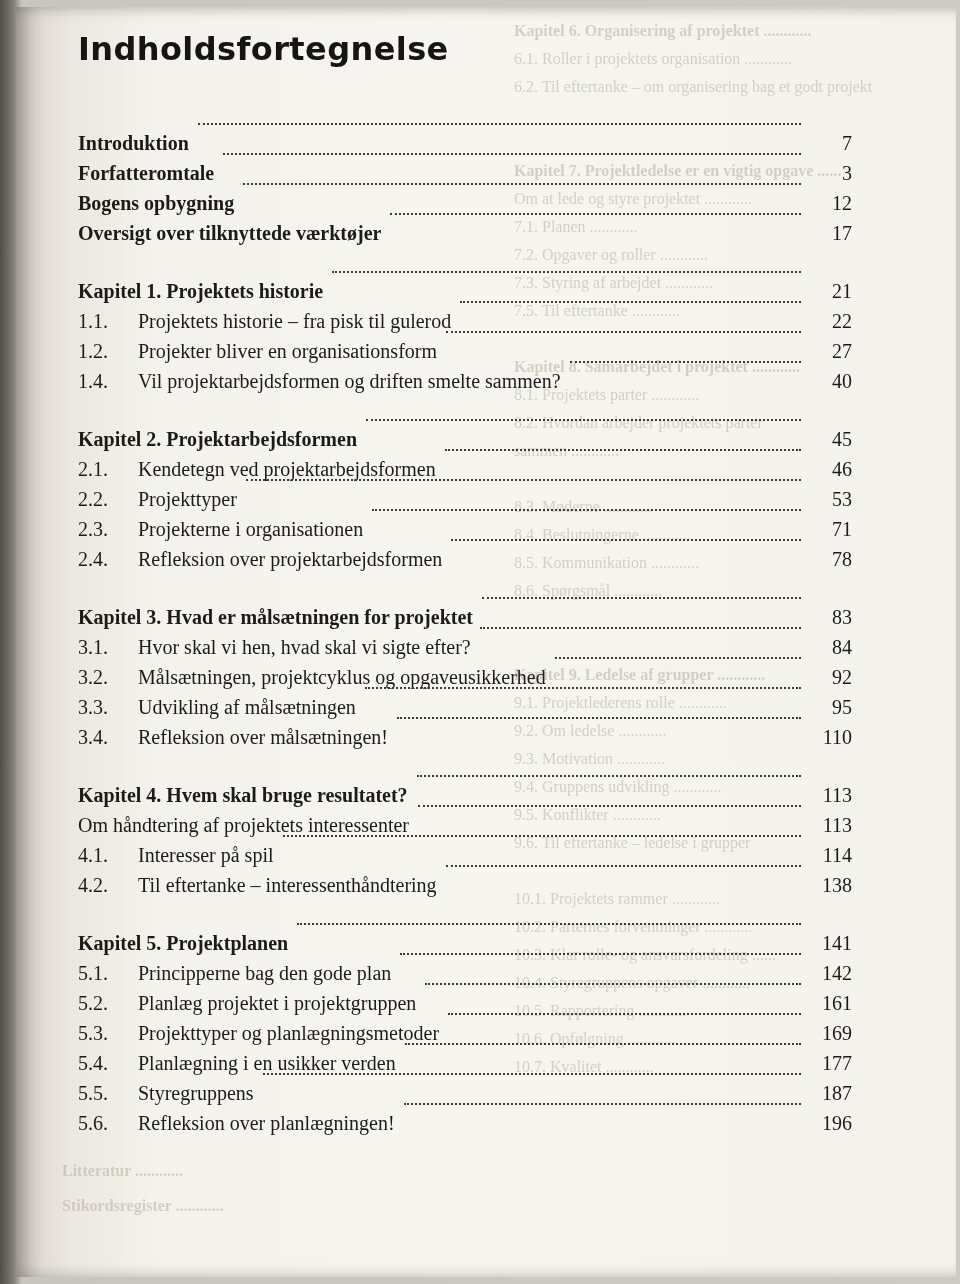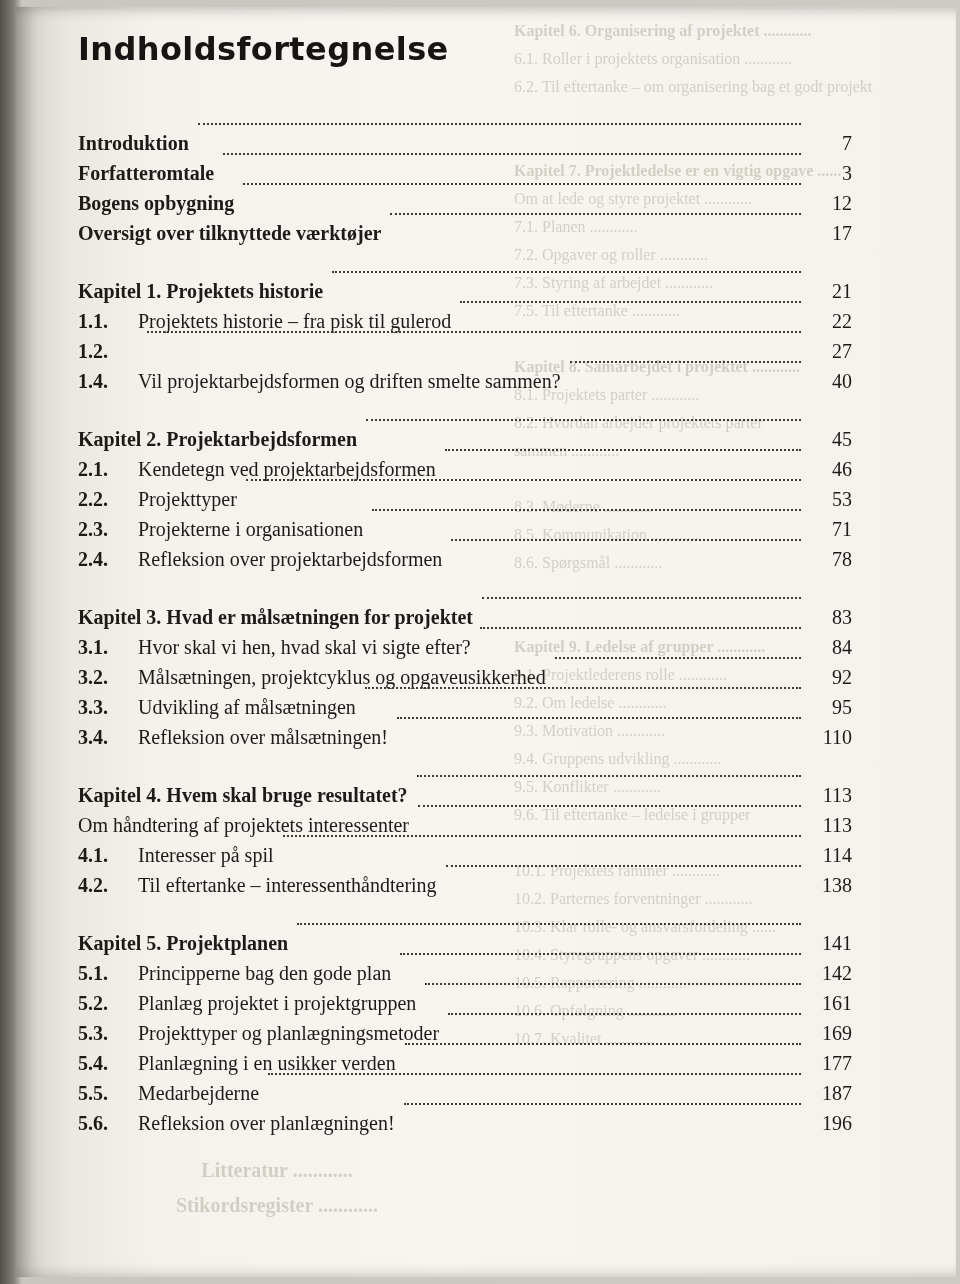--- a/index.html
+++ b/index.html
@@ -39,21 +39,21 @@
   }
   .section { margin-top: 28px; }
   .row {
     display: flex;
     align-items: flex-start;
     font-size: 20px;
     line-height: 30px;
     color: #1d1b18;
   }
   .row.bold { font-weight: 700; }
-  .num { flex: 0 0 60px; font-weight: bold; }
+  .num { flex: 0 0 60px; }
   .label { flex: 0 1 auto; }
   .leader {
     flex: 1 1 20px;
     min-width: 14px;
     border-bottom: 2px dotted #3d3a35;
     margin: 0 3px 0 9px;
     position: relative;
     top: -5px;
     align-self: baseline;
   }
@@ -73,21 +73,21 @@
   }
   .ghost-main { left: 498px; top: 10px; width: 446px; }
   .ghost-bottom { left: 46px; top: 1146px; width: 430px; }
   .gline {
     font-size: 16px;
     line-height: 28px;
     min-height: 28px;
     white-space: nowrap;
     overflow: hidden;
   }
-  .ghost-bottom .gline { font-size: 20px; line-height: 35px; min-height: 35px; text-align: center; }
+  .ghost-bottom .gline { font-size: 16px; line-height: 35px; min-height: 35px; }
   .gbold { font-weight: 700; }
 </style>
 </head>
 <body>
 
 <div class="photo">
   <div class="paper">
 
     <div class="ghost ghost-main" id="ghost-main">
         <div class="gline gbold">Kapitel 6. Organisering af projektet ............</div>
@@ -101,20 +101,21 @@
         <div class="gline">7.2.   Opgaver og roller ............</div>
         <div class="gline">7.3.   Styring af arbejdet ............</div>
         <div class="gline">7.5.   Til eftertanke ............</div>
         <div class="gline"></div>
         <div class="gline gbold">Kapitel 8. Samarbejdet i projektet ............</div>
         <div class="gline">8.1.   Projektets parter ............</div>
         <div class="gline">8.2.   Hvordan arbejder projektets parter</div>
         <div class="gline">          sammen ............</div>
         <div class="gline"></div>
         <div class="gline">8.3.   Møderne ............</div>
+        <div class="gline">8.4.   Beslutningerne ............</div>
         <div class="gline">8.5.   Kommunikation ............</div>
         <div class="gline">8.6.   Spørgsmål ............</div>
         <div class="gline"></div>
         <div class="gline"></div>
         <div class="gline gbold">Kapitel 9. Ledelse af grupper ............</div>
         <div class="gline">9.1.   Projektlederens rolle ............</div>
         <div class="gline">9.2.   Om ledelse ............</div>
         <div class="gline">9.3.   Motivation ............</div>
         <div class="gline">9.4.   Gruppens udvikling ............</div>
         <div class="gline">9.5.   Konflikter ............</div>
@@ -165,20 +166,21 @@
               <span class="pageno">21</span>
             </div>
             <div class="row">
               <span class="num">1.1.</span>
               <span class="label">Projektets historie – fra pisk til gulerod</span>
               <span class="leader"></span>
               <span class="pageno">22</span>
             </div>
             <div class="row">
               <span class="num">1.2.</span>
+              <span class="label">Projekter bliver en organisationsform</span>
               <span class="leader"></span>
               <span class="pageno">27</span>
             </div>
             <div class="row">
               <span class="num">1.4.</span>
               <span class="label">Vil projektarbejdsformen og driften smelte sammen?</span>
               <span class="leader"></span>
               <span class="pageno">40</span>
             </div>
           </div>
@@ -293,21 +295,21 @@
               <span class="pageno">169</span>
             </div>
             <div class="row">
               <span class="num">5.4.</span>
               <span class="label">Planlægning i en usikker verden</span>
               <span class="leader"></span>
               <span class="pageno">177</span>
             </div>
             <div class="row">
               <span class="num">5.5.</span>
-              <span class="label">Medarbejderne</span>
+              <span class="label">Styregruppens</span>
               <span class="leader"></span>
               <span class="pageno">187</span>
             </div>
             <div class="row">
               <span class="num">5.6.</span>
               <span class="label">Refleksion over planlægningen!</span>
               <span class="leader"></span>
               <span class="pageno">196</span>
             </div>
           </div>

